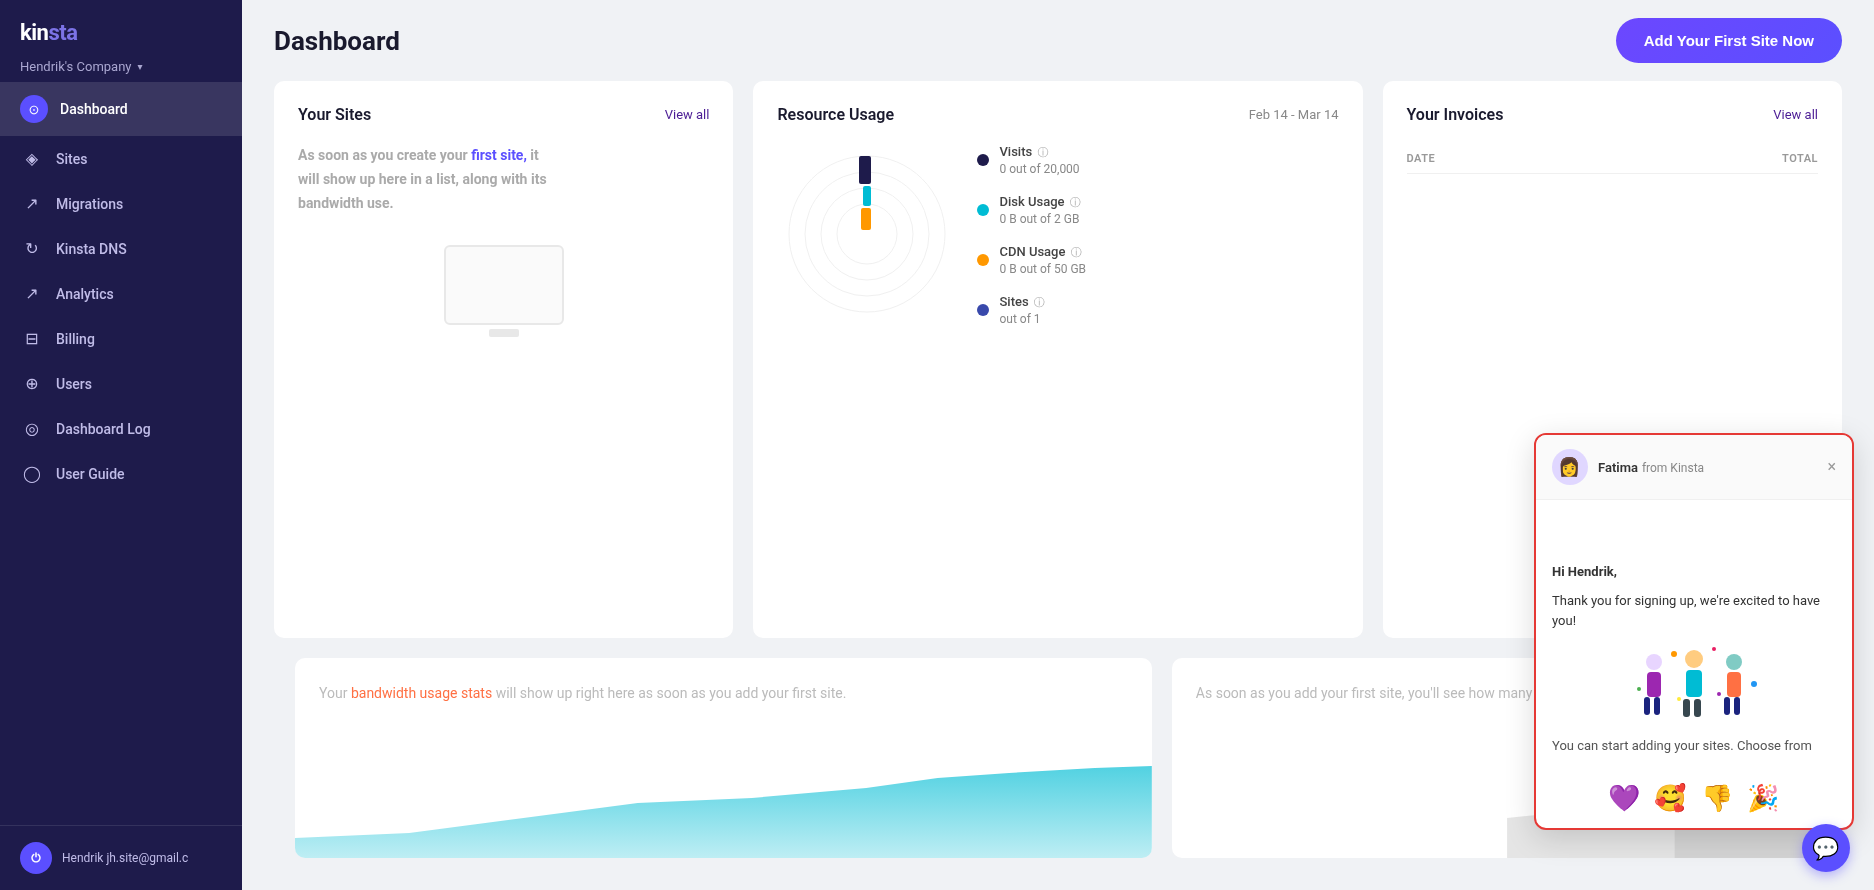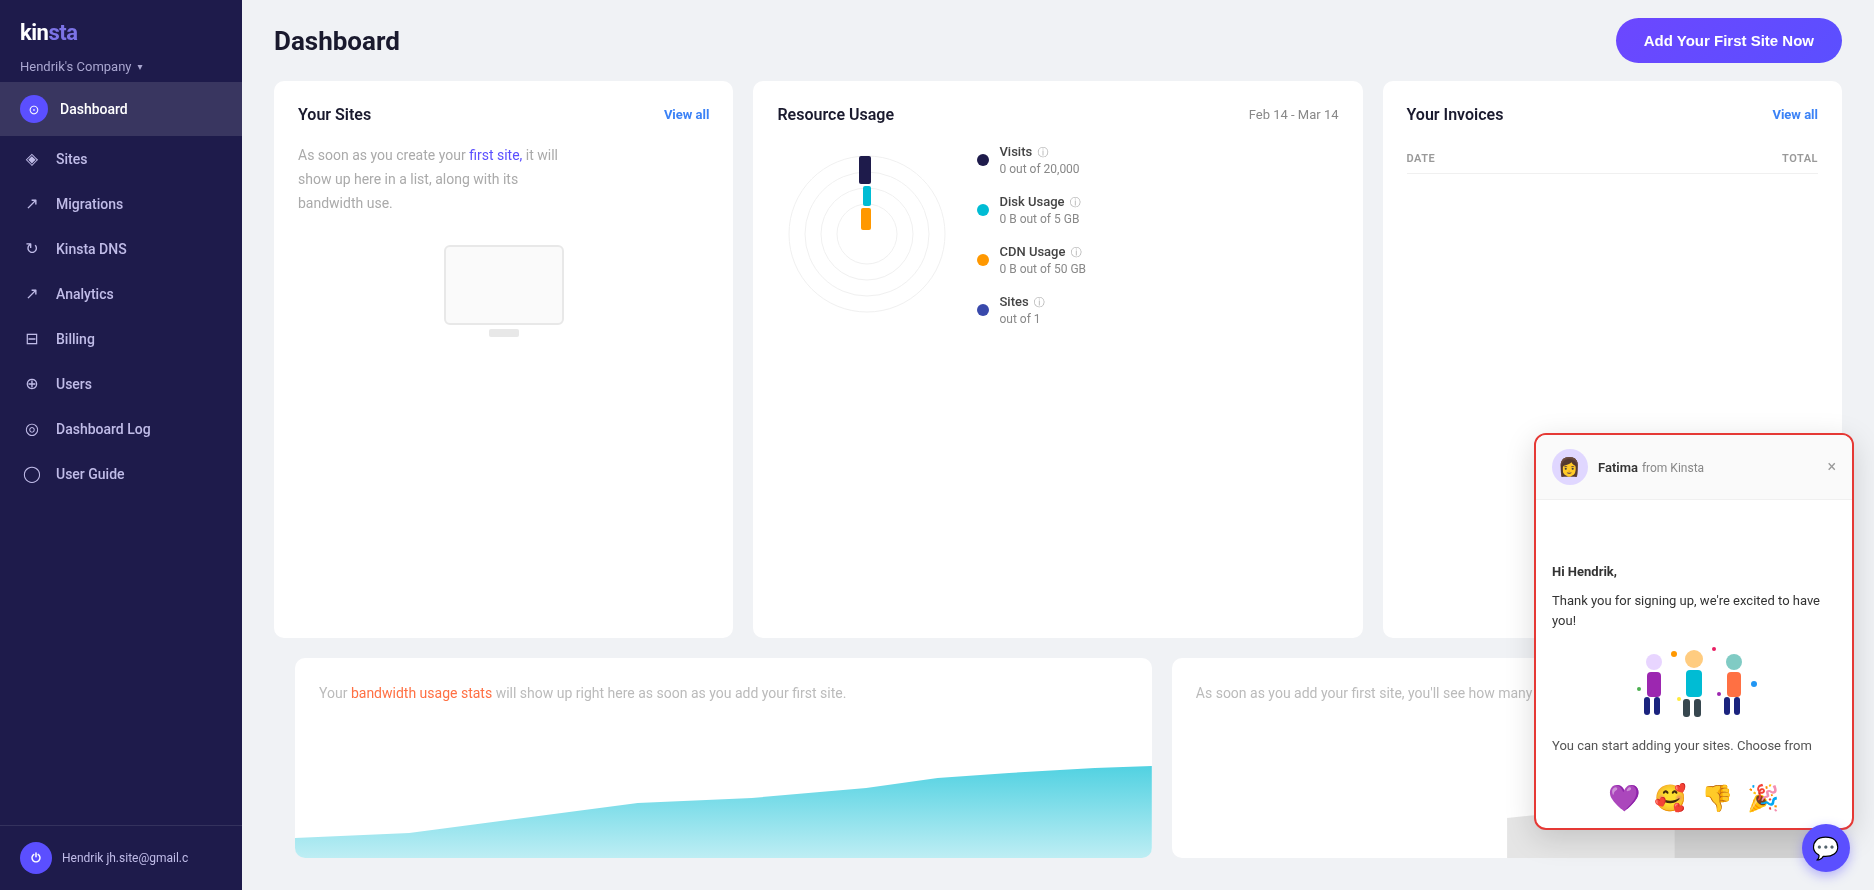--- a/index.html
+++ b/index.html
@@ -145,28 +145,29 @@
     .card-resource { flex: 1.5; min-height: 340px; }
     .card-invoices { flex: 1.1; min-height: 340px; }
 
     .card-header {
       display: flex;
       align-items: center;
       justify-content: space-between;
       margin-bottom: 20px;
     }
     .card-title { font-size: 16px; font-weight: 600; color: #1a1a2e; }
-    .view-all-link { color: #3b82f6; font-size: 13px; font-weight: 700; cursor: pointer; text-decoration: none; }
+    .view-all-link { color: #4c1d95; font-size: 13px; font-weight: 400; cursor: pointer; text-decoration: none; }
     .date-range { font-size: 13px; color: #888; }
 
     .empty-sites-text {
       color: #aaa;
       font-size: 14px;
       line-height: 1.7;
       max-width: 260px;
+      font-weight: bold;
     }
     .empty-sites-text a { color: #5b4fff; text-decoration: none; }
 
     .empty-placeholder {
       margin-top: 30px;
       display: flex;
       justify-content: center;
     }
     .monitor-icon {
       width: 120px;
@@ -475,21 +476,21 @@
                 <div class="legend-value">0 out of 20,000</div>
               </div>
             </div>
             <div class="legend-item">
               <div class="legend-dot" style="background:#00bcd4;"></div>
               <div>
                 <div class="legend-label">
                   <span>Disk Usage</span>
                   <span class="legend-info">ⓘ</span>
                 </div>
-                <div class="legend-value">0 B out of 5 GB</div>
+                <div class="legend-value">0 B out of 2 GB</div>
               </div>
             </div>
             <div class="legend-item">
               <div class="legend-dot" style="background:#ff9800;"></div>
               <div>
                 <div class="legend-label">
                   <span>CDN Usage</span>
                   <span class="legend-info">ⓘ</span>
                 </div>
                 <div class="legend-value">0 B out of 50 GB</div>

